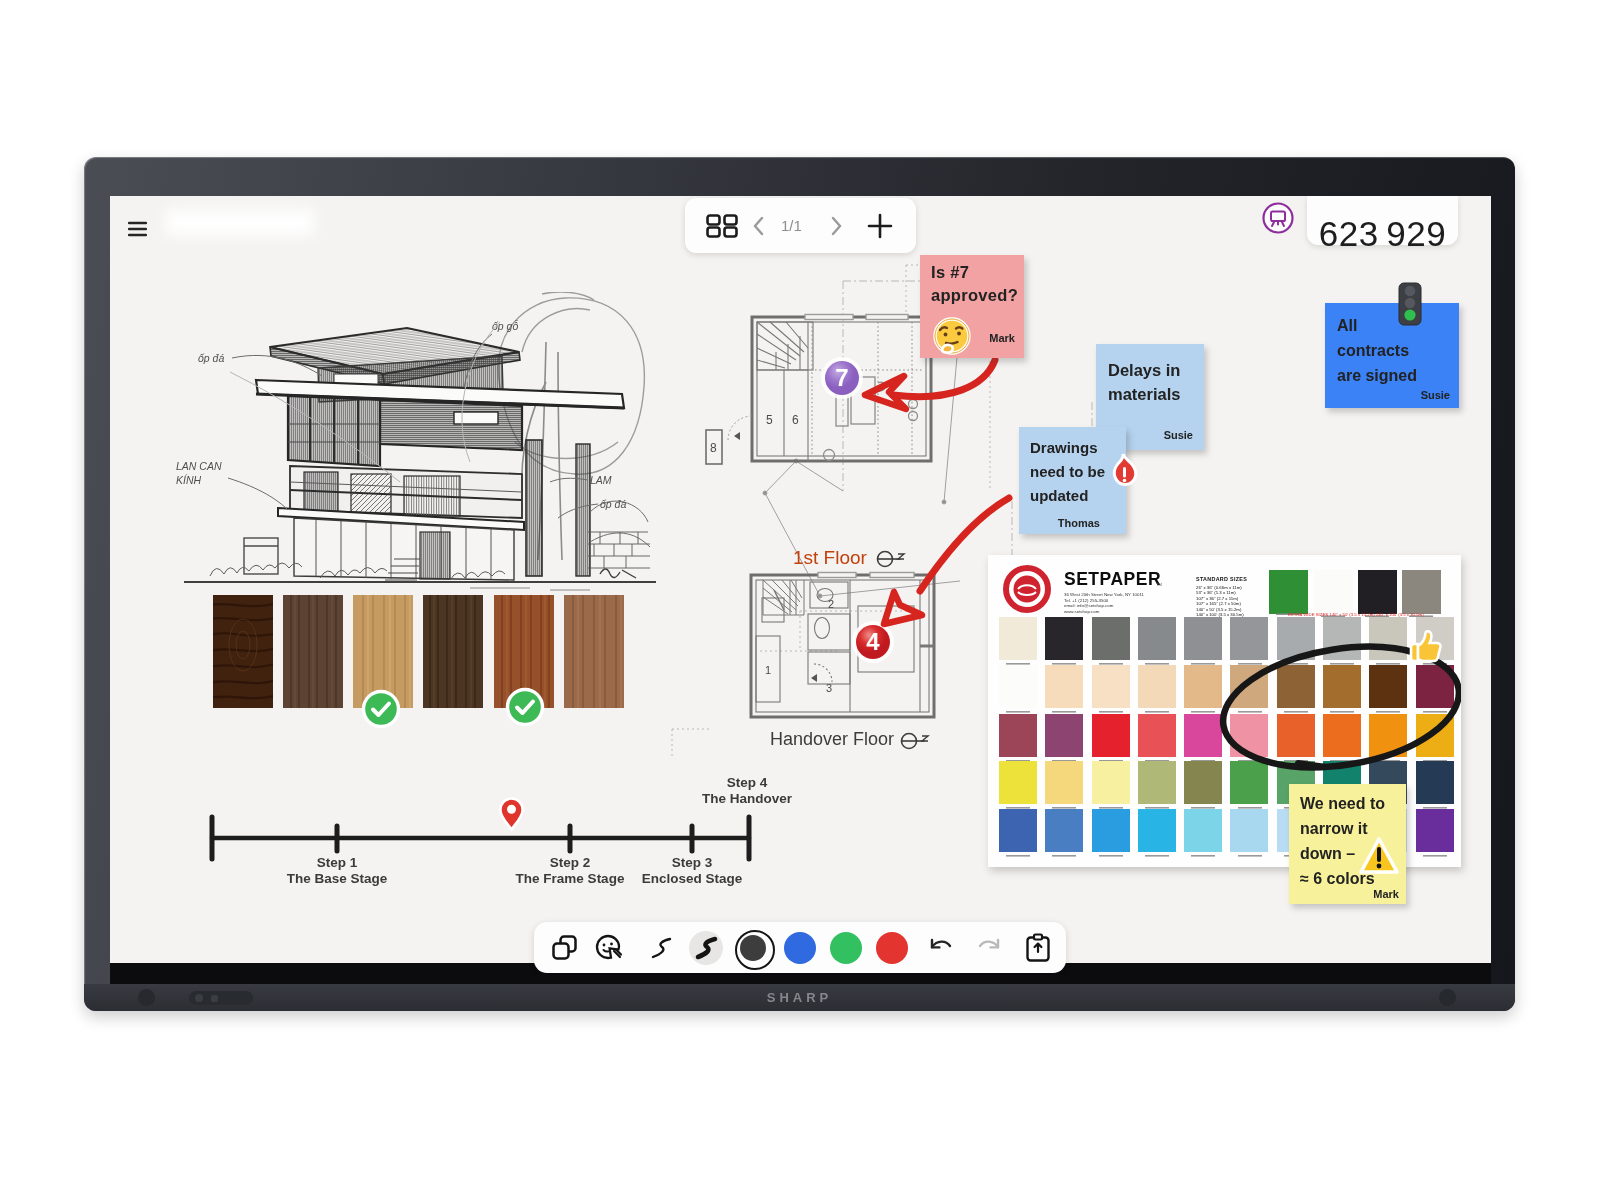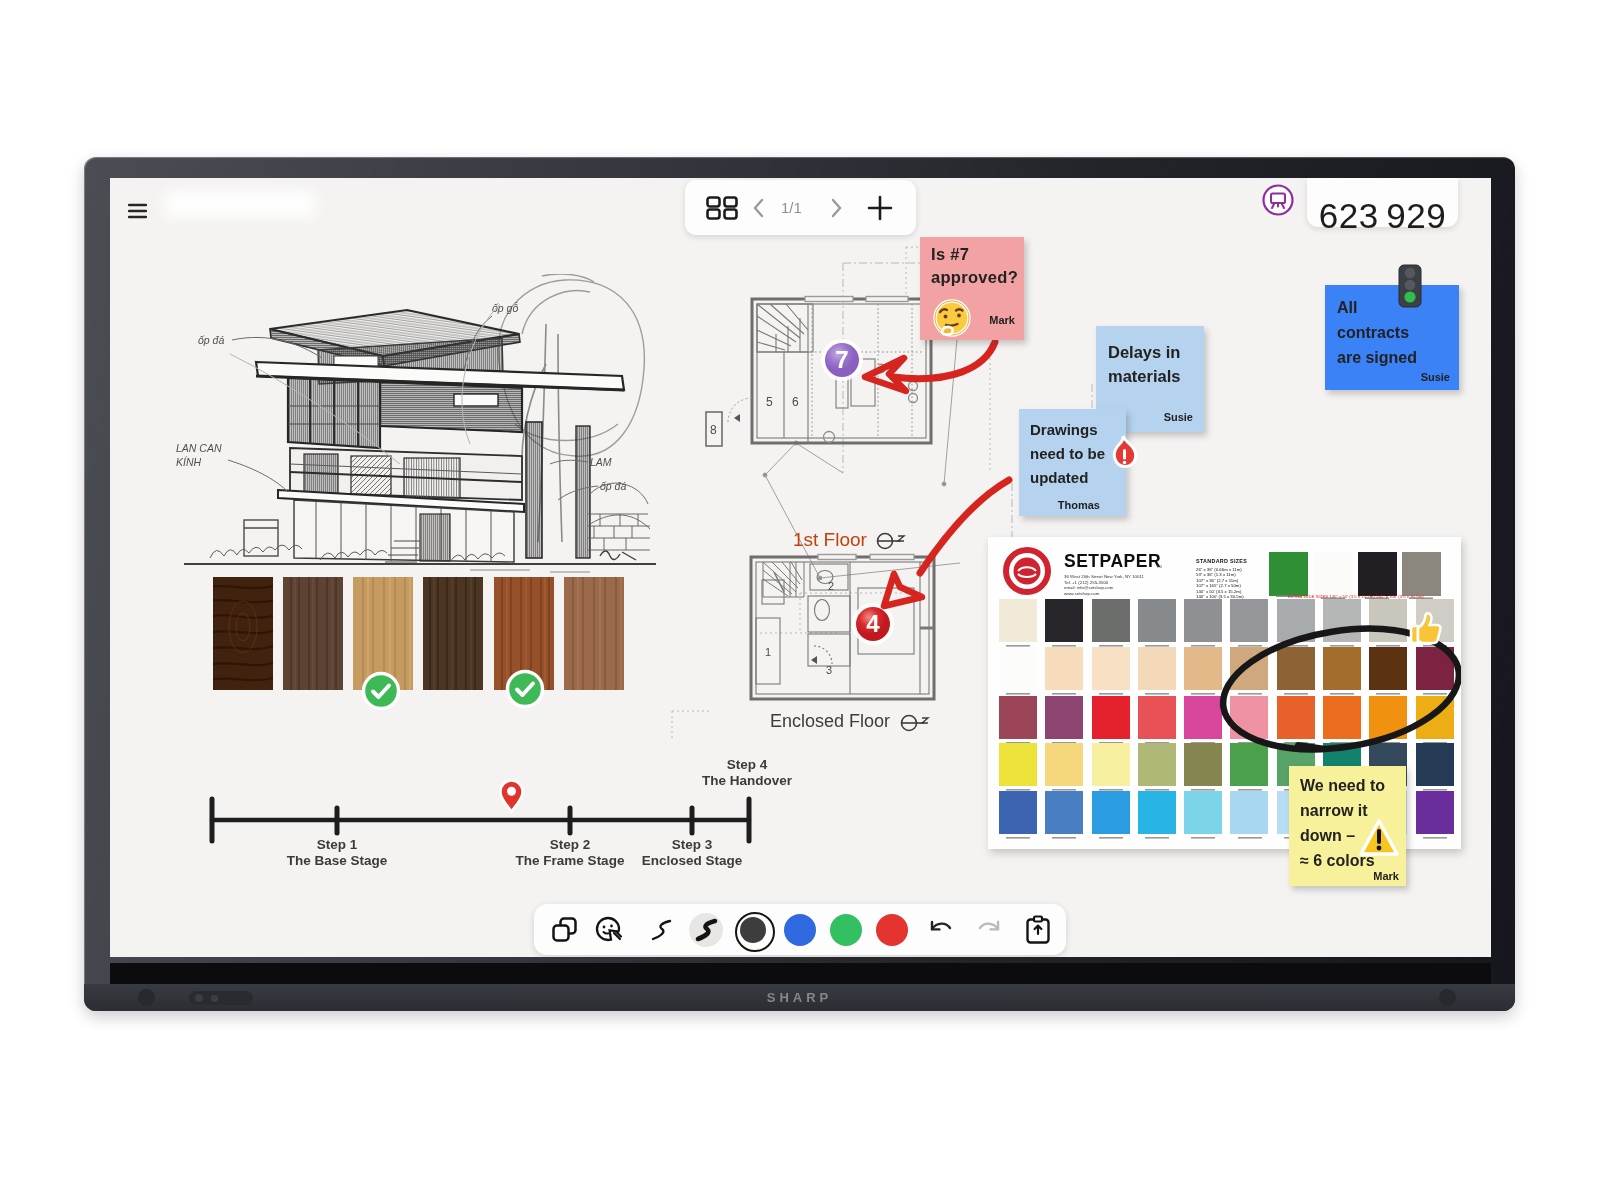--- a/index.html
+++ b/index.html
@@ -1,21 +1,21 @@
 <!DOCTYPE html>
 <html><head>
 <meta charset="utf-8">
 <style>
 html,body{margin:0;padding:0;width:1600px;height:1200px;background:#ffffff;overflow:hidden;
 font-family:"Liberation Sans",sans-serif;}
 .abs{position:absolute;}
 #monitor{position:absolute;left:84px;top:157px;width:1431px;height:854px;border-radius:12px;
 background:linear-gradient(100deg,#4a4d54 0%,#34373d 35%,#22242a 65%,#15171c 100%);
 box-shadow:inset 1px 1px 1px rgba(255,255,255,.28), 0 6px 16px rgba(0,0,0,.20);}
-#screen{position:absolute;left:26px;top:21px;width:1381px;height:779px;background:#f4f3f1;overflow:hidden;}
+#screen{position:absolute;left:26px;top:39px;width:1381px;height:779px;background:#f4f3f1;overflow:hidden;}
 #blackband{position:absolute;left:26px;top:806px;width:1381px;height:21px;background:#0c0c0f;}
 #bottombezel{position:absolute;left:0px;top:827px;width:1431px;height:27px;background:linear-gradient(180deg,#383b41,#2b2d33);border-radius:0 0 12px 12px;}
 .note{position:absolute;box-shadow:3px 4px 6px rgba(60,60,60,.25);z-index:5;}
 .hw{font-family:"Liberation Sans",sans-serif;font-weight:700;color:#222;}
 .sig{position:absolute;font-size:11px;font-weight:700;color:#222;}
 .steplbl{position:absolute;transform:translateX(-50%);text-align:center;color:#3b3b3b;font-size:13.5px;line-height:16px;font-weight:600;white-space:nowrap;}
 </style>
 </head>
 <body>
 
@@ -503,21 +503,21 @@
       <text x="116" y="126" font-size="11" fill="#4a4a4a" font-family="Liberation Sans,sans-serif">3</text>
 
       <g fill="none" stroke="#787878" stroke-width="1.1">
         <path d="M140 14 v132"></path>
         <rect x="148" y="40" width="56" height="66"></rect>
         <path d="M210 14 v132"></path>
         <path d="M210 80 h14" stroke-width="3"></path>
       </g>
     </svg>
 
-    <div class="abs" style="left:660px;top:533px;font-size:18px;color:#3c3c3c;">Enclosed Floor</div>
+    <div class="abs" style="left:660px;top:533px;font-size:18px;color:#3c3c3c;">Handover Floor</div>
     <svg class="abs" style="left:790px;top:536px" width="30" height="18" viewBox="0 0 30 18">
       <circle cx="9" cy="9" r="7.5" fill="none" stroke="#3c3c3c" stroke-width="1.6"></circle>
       <path d="M1.5 9 h23" stroke="#3c3c3c" stroke-width="1.6"></path>
       <path d="M22 4 h6 l-6 5 h6" fill="none" stroke="#3c3c3c" stroke-width="1.4"></path>
     </svg>
 
     <svg class="abs" style="left:709px;top:159px;z-index:3" width="46" height="46" viewBox="0 0 46 46">
       <defs>
           <radialGradient id="pg" cx="38%" cy="30%">
             <stop offset="0%" stop-color="#c3abe2"></stop>

